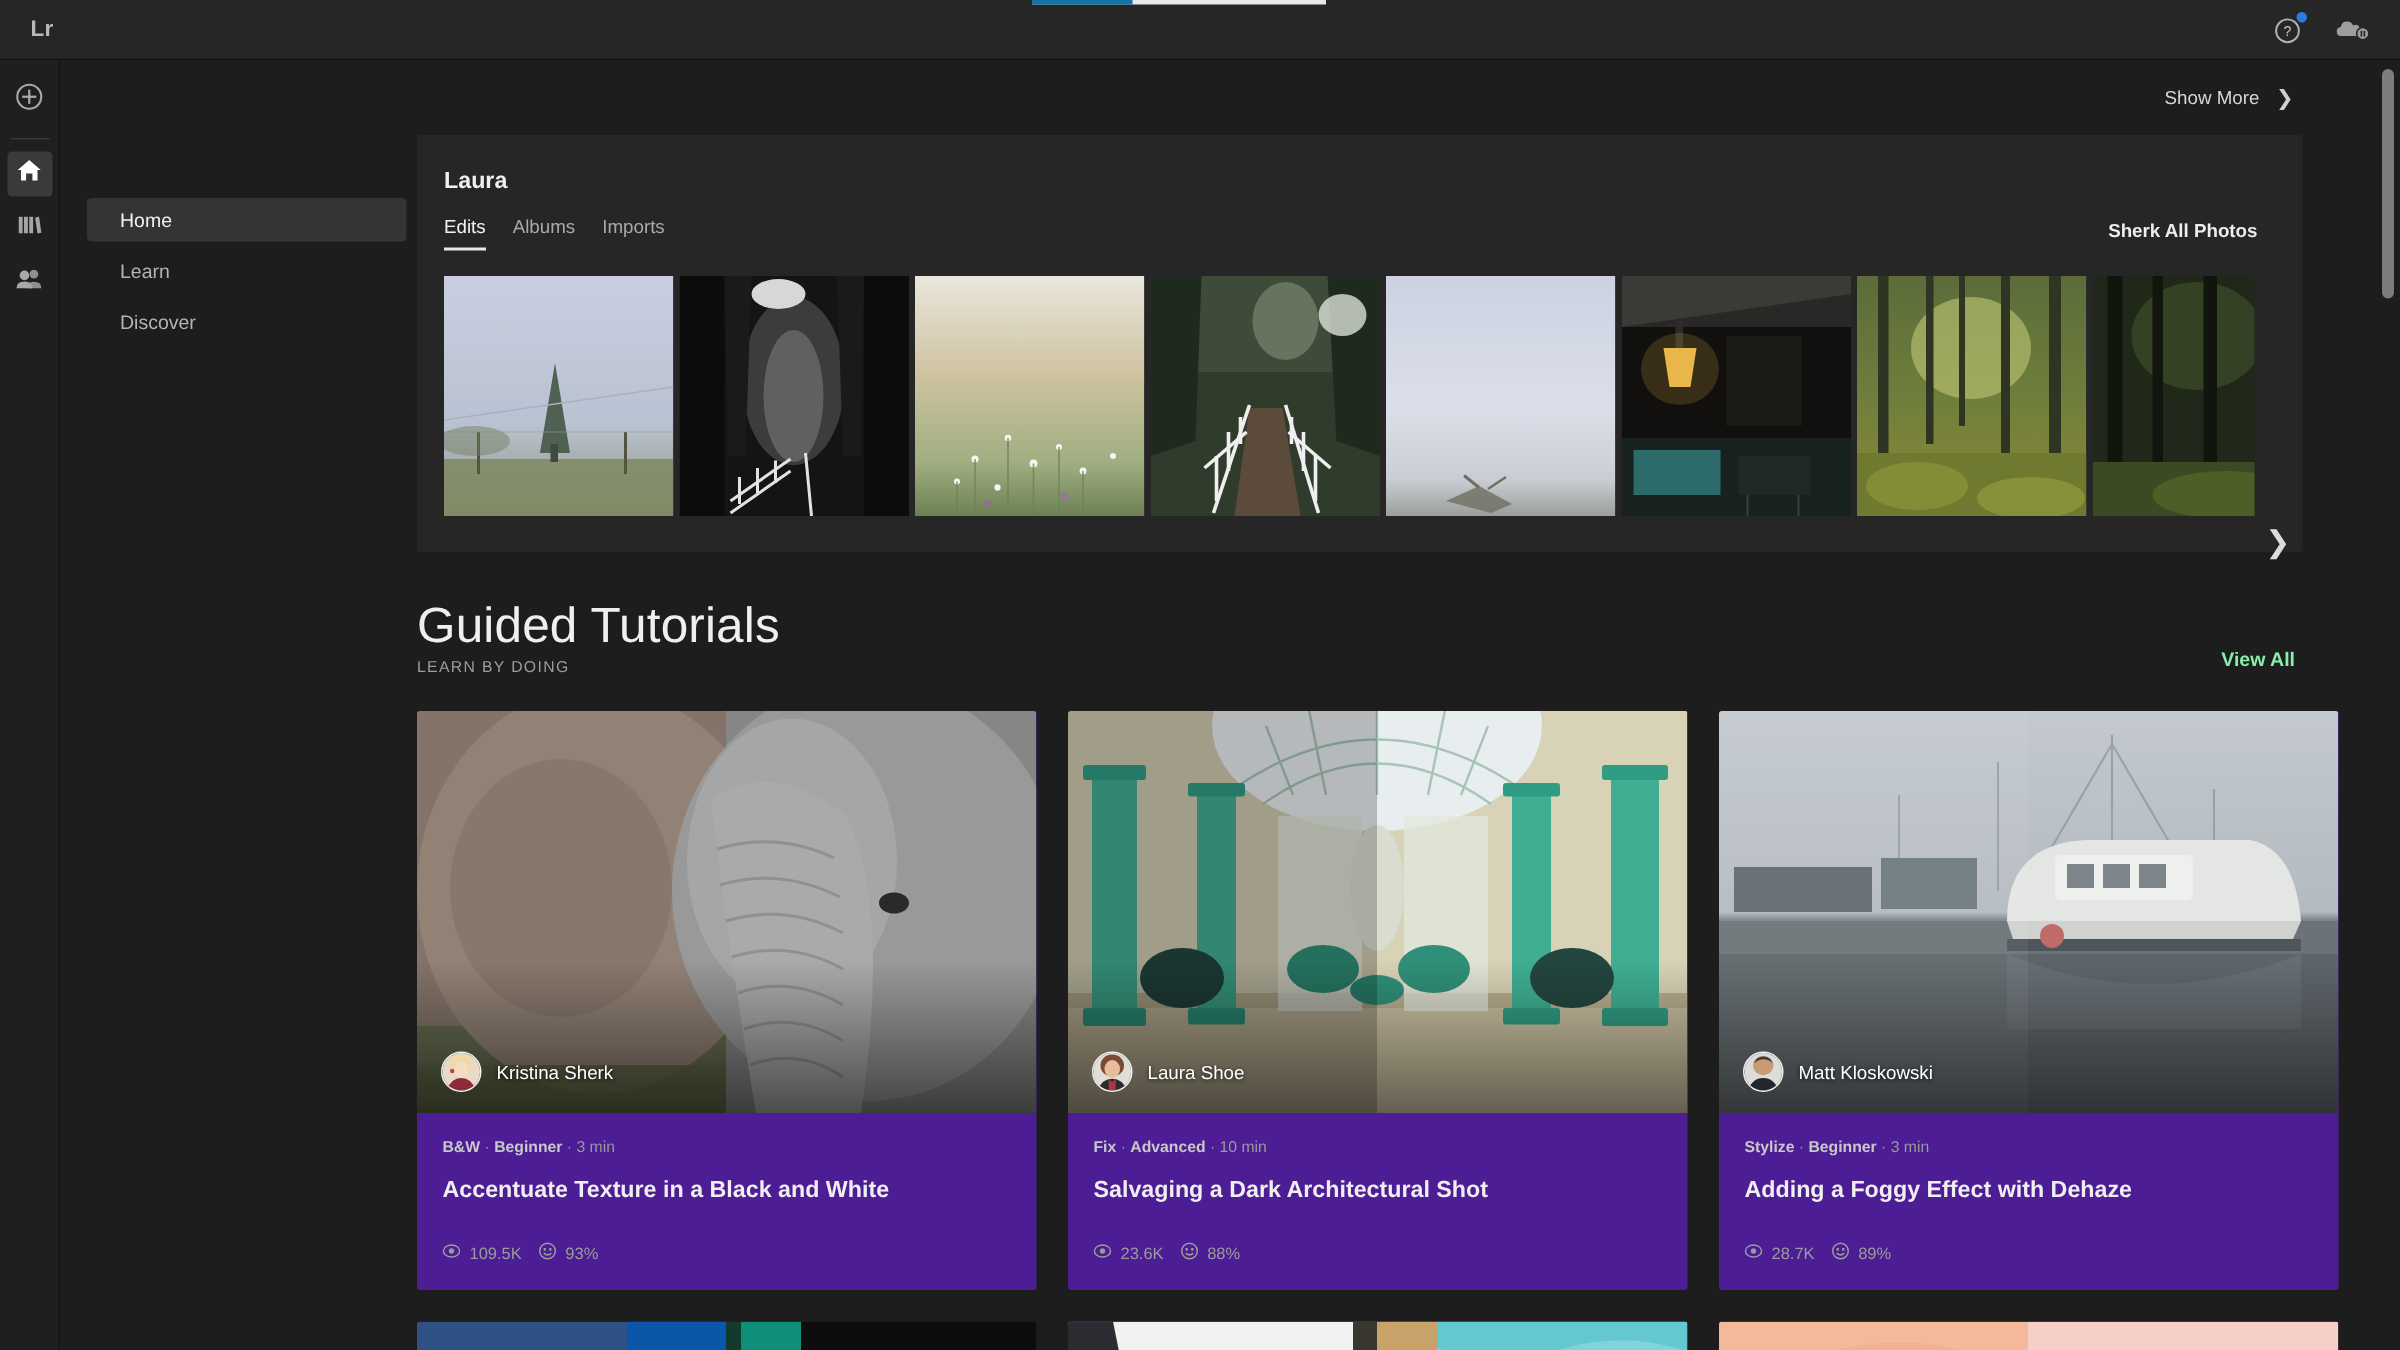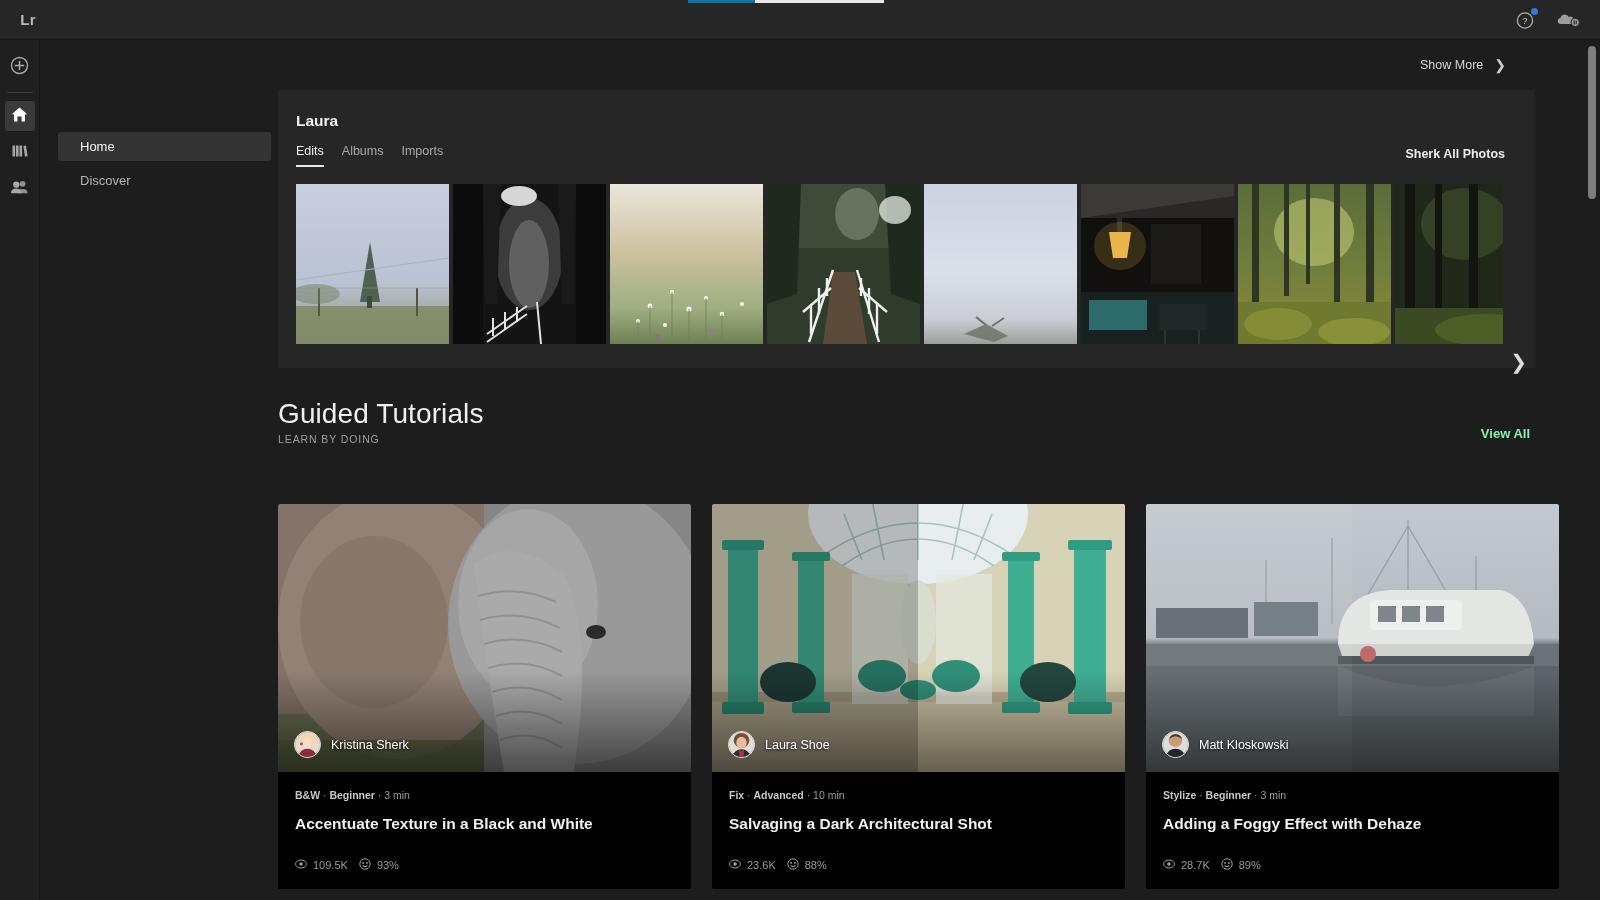--- a/index.html
+++ b/index.html
@@ -67,21 +67,21 @@
   }
   .nav-item.active { background: #343434; color: #f2f2f2; }
 
   
   .main {
     position: absolute; top: 40px; left: 278px; width: 1322px; height: 860px;
     background: #1d1d1d; overflow: hidden;
   }
   .showmore-row {
     height: 50px; display: flex; align-items: center; justify-content: flex-end;
-    padding-right: 94px;
+    padding-right: 71px;
   }
   .showmore {
     display: flex; align-items: center; gap: 11px;
     font-size: 12.5px; color: #d6d6d6; cursor: pointer;
   }
   .chev { color: #cfcfcf; font-size: 14px; line-height: 1; }
 
   
   .recent {
     margin: 0 0 0 0; width: 1257px; background: #262626; border-radius: 2px;
@@ -106,33 +106,33 @@
     height: 160px; overflow: hidden; width: 1225px;
   }
   .thumb { width: 153px; height: 160px; flex: 0 0 auto; position: relative; overflow: hidden; }
   .strip-next {
     position: absolute; right: 8px; top: 262px;
     font-size: 20px; color: #dcdcdc; cursor: pointer; line-height: 1;
   }
 
   
   .gt-head { margin-top: 30px; display: flex; align-items: flex-end; }
-  .gt-title { font-size: 28px; color: #efefef; font-weight: 400; letter-spacing: .1px; text-align: center; }
+  .gt-title { font-size: 33px; color: #efefef; font-weight: 400; letter-spacing: .1px; text-align: center; }
   .gt-sub { font-size: 10.5px; color: #9d9d9d; letter-spacing: .9px; margin-top: 3px; }
   .gt-viewall {
     margin-left: auto; padding-right: 70px; padding-bottom: 4px;
     font-size: 13px; font-weight: 700; color: #86efac; cursor: pointer;
   }
 
   .cards {
     display: flex; gap: 21px; margin-top: 23px; width: 1260px;
   }
   .card {
-    width: 413px; background: #000000; border-radius: 2px; overflow: hidden;
-    cursor: pointer; flex: 0 0 auto; margin-top: 36px;
+    width: 413px; background: #4c1d95; border-radius: 2px; overflow: hidden;
+    cursor: pointer; flex: 0 0 auto;
   }
   .card-hero { position: relative; height: 268px; overflow: hidden; }
   .author {
     position: absolute; left: 16px; bottom: 14px;
     display: flex; align-items: center; gap: 10px;
   }
   .avatar {
     width: 27px; height: 27px; border-radius: 50%; overflow: hidden;
     border: 1.5px solid #f1f1f1; position: relative;
   }
@@ -233,20 +233,23 @@
           <circle cx="6.3" cy="7.6" r="3.2" fill="#a8a8a8"></circle>
           <path d="M1 16.2 q0 -4.6 5.3 -4.6 q5.3 0 5.3 4.6 z" fill="#a8a8a8"></path>
         </svg>
       </span>
     </div>
   </div>
 
   <div class="navcol">
     <div class="nav-item active">
       <span>Home</span>
+    </div>
+    <div class="nav-item">
+      <span>Learn</span>
     </div>
     <div class="nav-item">
       <span>Discover</span>
     </div>
   </div>
 
   <div class="main">
 
     <div class="showmore-row">
       <div class="showmore">

